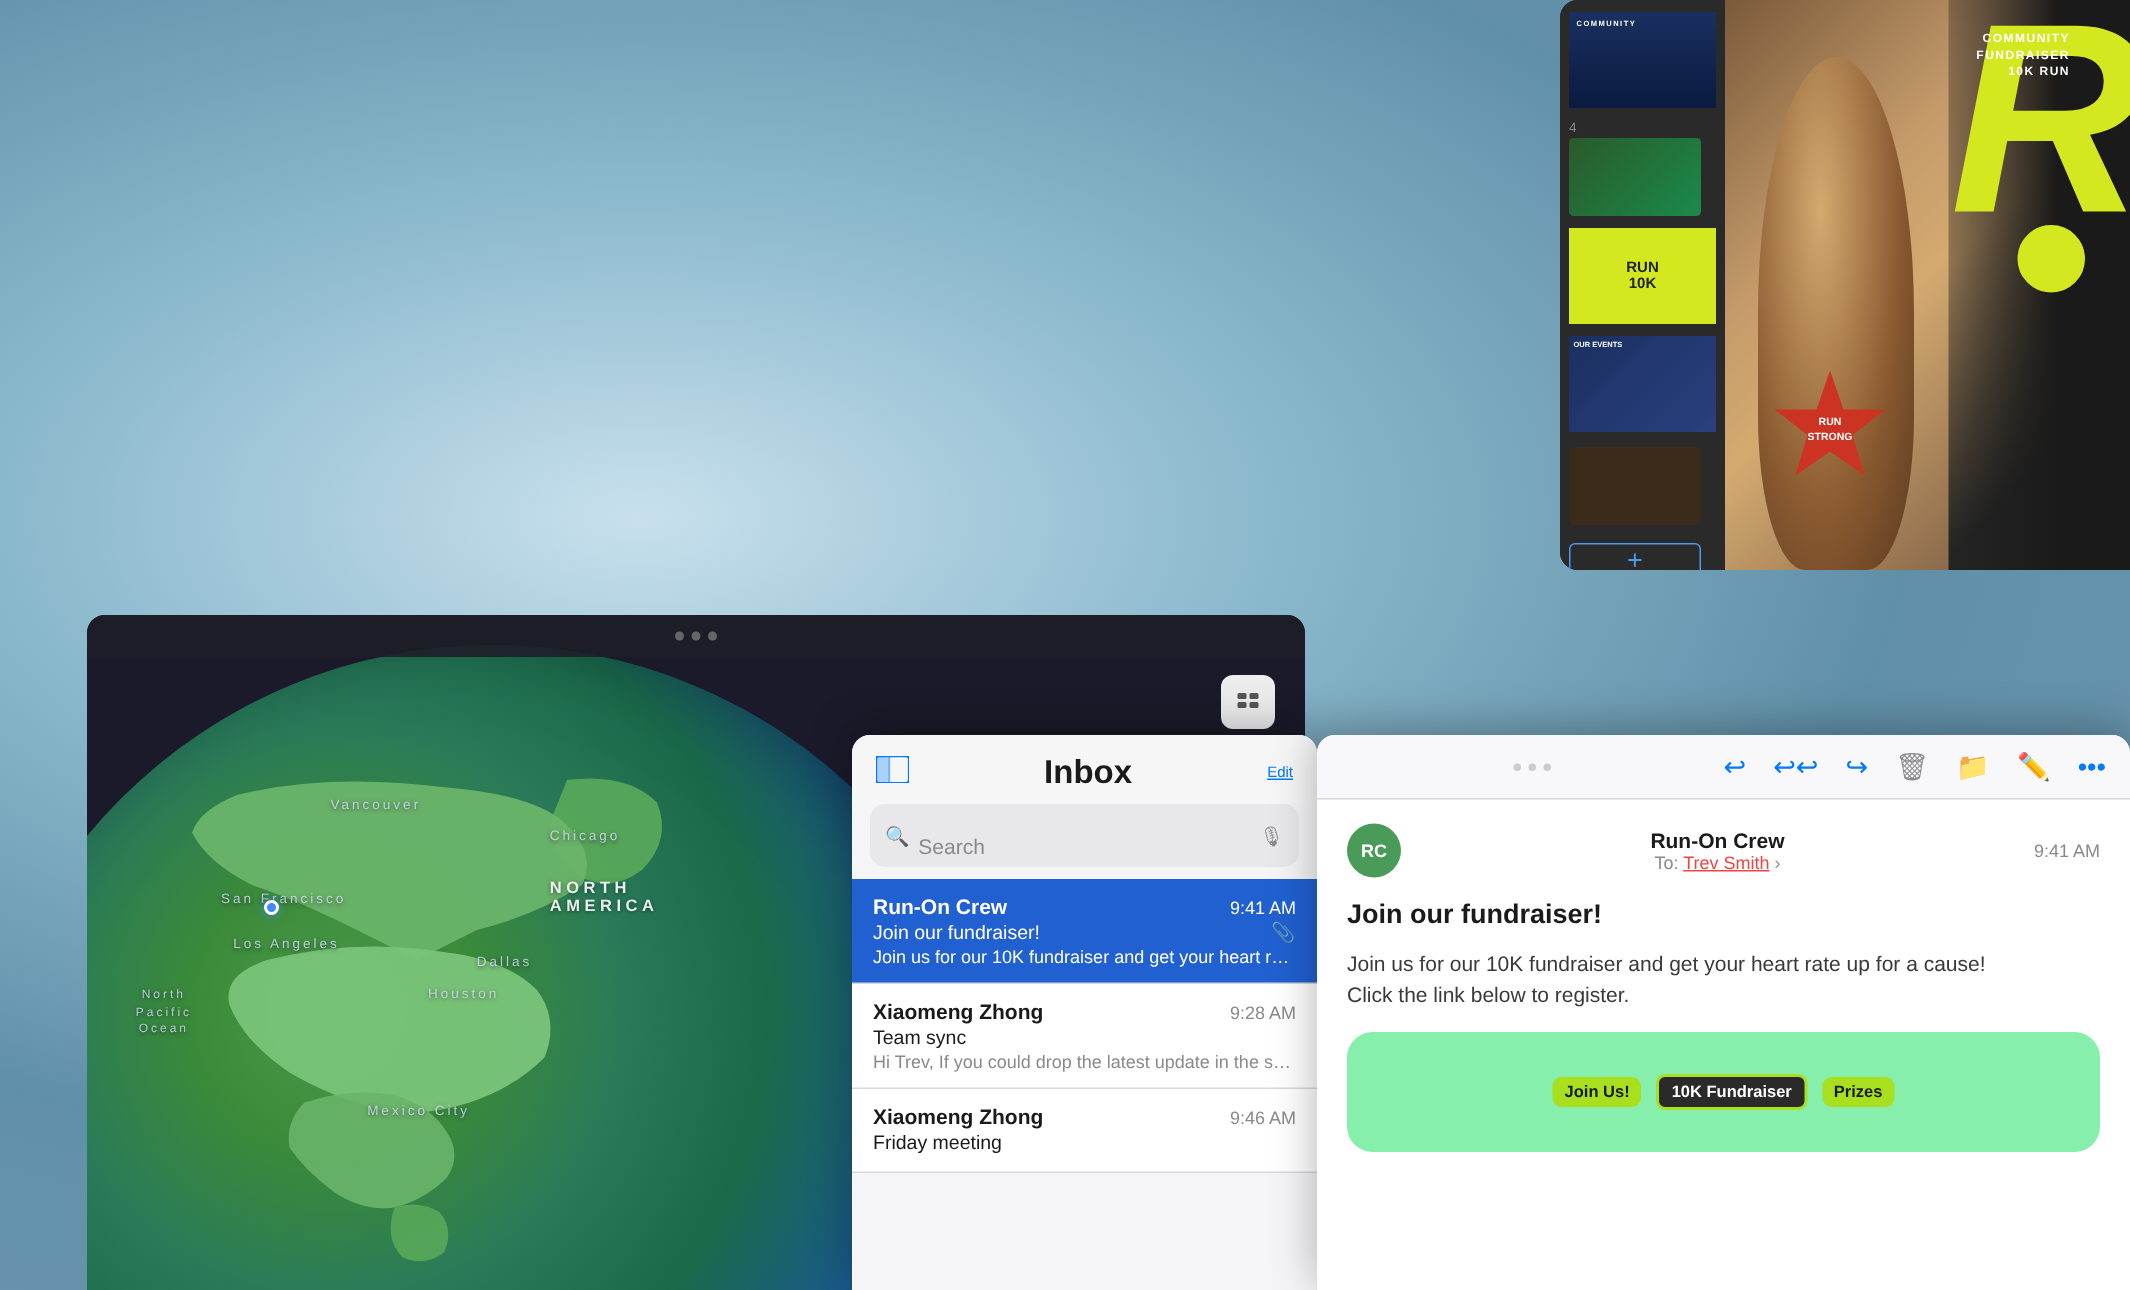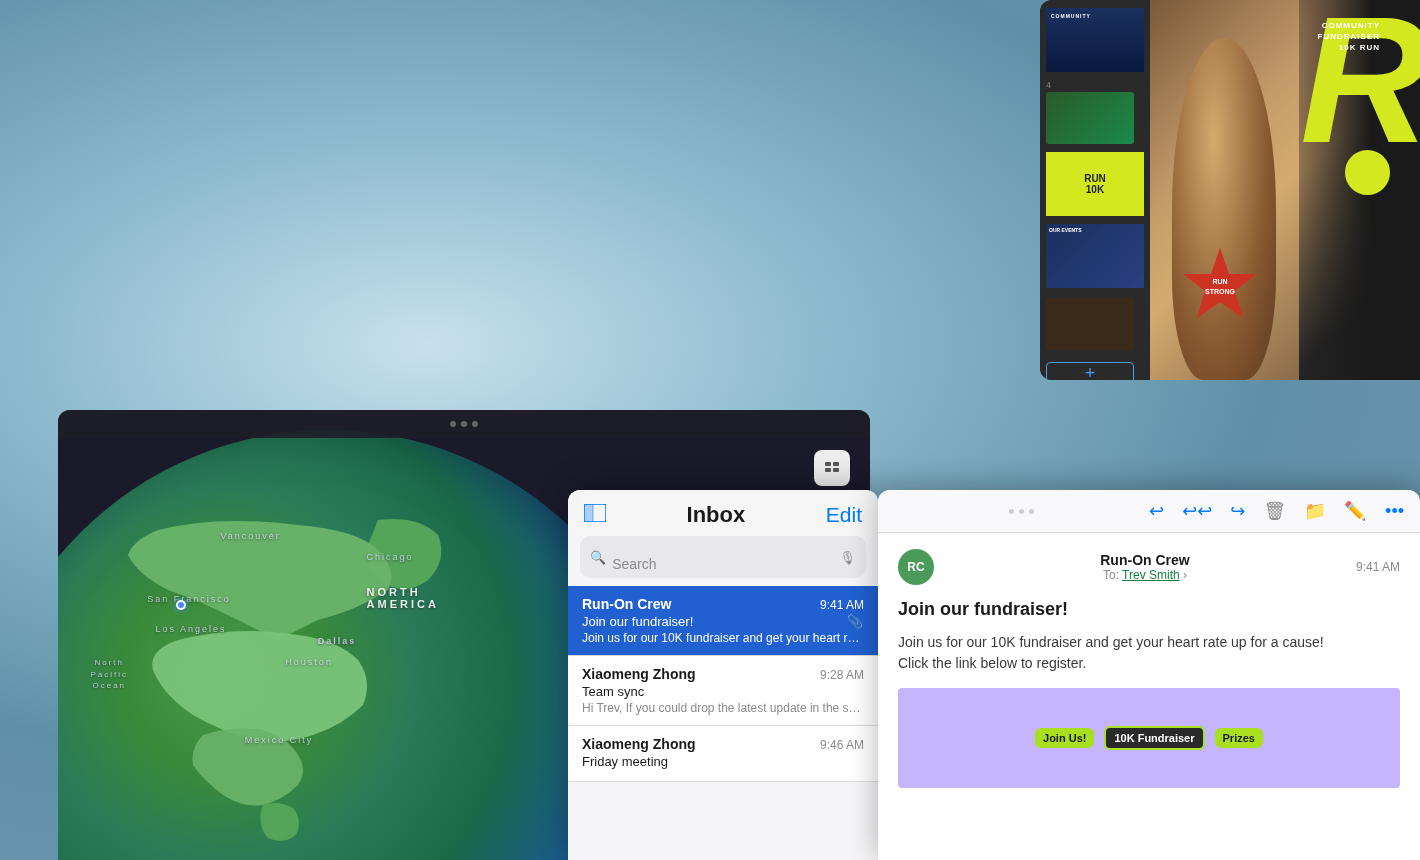--- a/index.html
+++ b/index.html
@@ -296,22 +296,23 @@
     }
 
     .mail-title {
       font-size: 22px;
       font-weight: 700;
       color: #1a1a1a;
     }
 
     .mail-edit-btn {
       color: #007aff;
-      font-size: 21px;
+      font-size: 10px;
       cursor: pointer;
+      text-decoration: underline;
     }
 
     .mail-search {
       margin: 0 12px 8px;
       background: #e8e8ea;
       border-radius: 10px;
       padding: 6px 10px;
       display: flex;
       align-items: center;
       gap: 6px;
@@ -489,21 +490,21 @@
       font-weight: 600;
       color: #1a1a1a;
     }
 
     .sender-to {
       font-size: 12px;
       color: #8a8a8e;
     }
 
     .sender-to a {
-      color: #15803d;
+      color: #ef4444;
       text-decoration: underline;
     }
 
     .mail-timestamp {
       font-size: 12px;
       color: #8a8a8e;
     }
 
     .mail-subject-line {
       font-size: 18px;
@@ -514,24 +515,24 @@
 
     .mail-body-text {
       font-size: 14px;
       color: #3a3a3a;
       line-height: 1.5;
       margin-bottom: 14px;
     }
 
     .mail-image-preview {
       width: 100%;
-      height: 100px;
-      border-radius: 4px;
-      overflow: hidden;
-      background: #c4b5fd;
+      height: 80px;
+      border-radius: 17px;
+      overflow: hidden;
+      background: #86efac;
       display: flex;
       align-items: center;
       justify-content: center;
       gap: 10px;
       padding: 8px;
     }
 
     .badge-green {
       background: #a8e020;
       border-radius: 6px;
@@ -710,21 +711,21 @@
         </svg>
       </div>
     </div>
 
     <div style="position:absolute; top:28px; left:0; right:0; bottom:0; pointer-events:none;">
       <div class="map-label" style="left:38%;top:35%;letter-spacing:3px;">NORTH<br>AMERICA</div>
       <div class="map-label map-label-small" style="left:20%;top:22%;">Vancouver</div>
       <div class="map-label map-label-small" style="left:11%;top:37%;">San Francisco</div>
       <div class="map-label map-label-small" style="left:12%;top:44%;">Los Angeles</div>
       <div class="map-label map-label-small" style="left:38%;top:27%;">Chicago</div>
-      <div class="map-label map-label-small" style="left:32%;top:47%;font-weight:bold;">Dallas</div>
+      <div class="map-label map-label-small" style="left:32%;top:47%;">Dallas</div>
       <div class="map-label map-label-small" style="left:28%;top:52%;">Houston</div>
       <div class="map-label map-label-small" style="left:23%;top:59%;margin-top:48px;">Mexico City</div>
       <div class="map-label map-label-small" style="left:4%;top:52%;font-size:8px;line-height:1.4;text-align:center;">North<br>Pacific<br>Ocean</div>
 
       <div class="map-pin" style="left:14.5%;top:38.5%;"></div>
     </div>
 
     <div class="map-controls">
       <div class="map-btn">
         <svg width="18" height="18" viewBox="0 0 18 18" fill="none">

